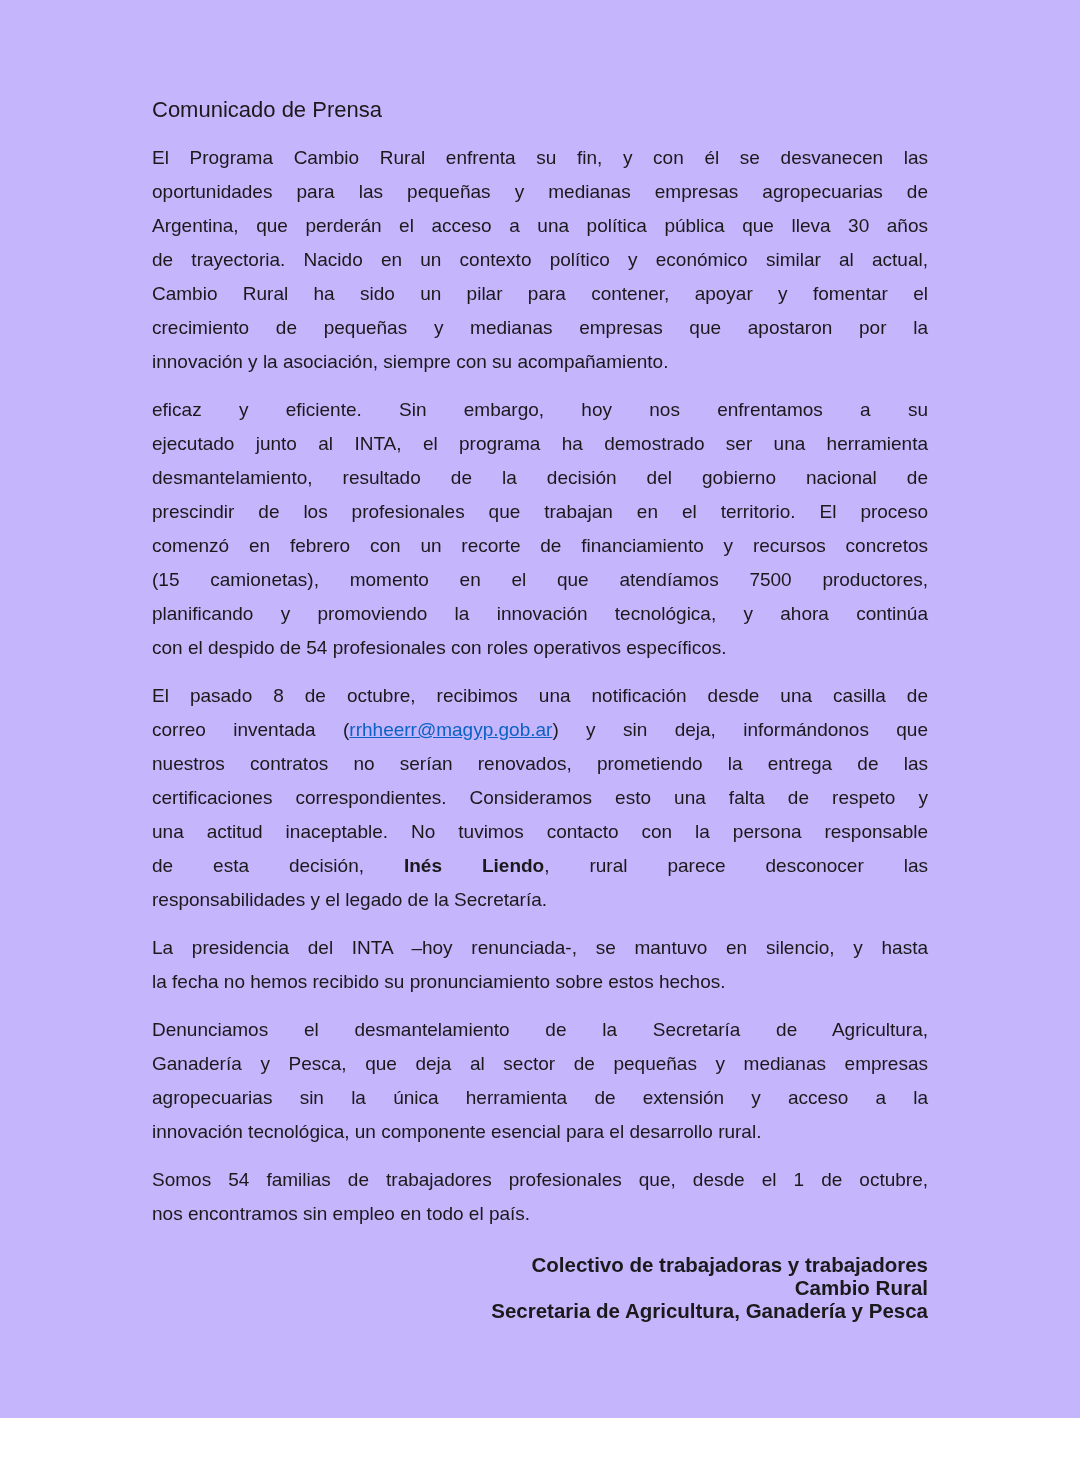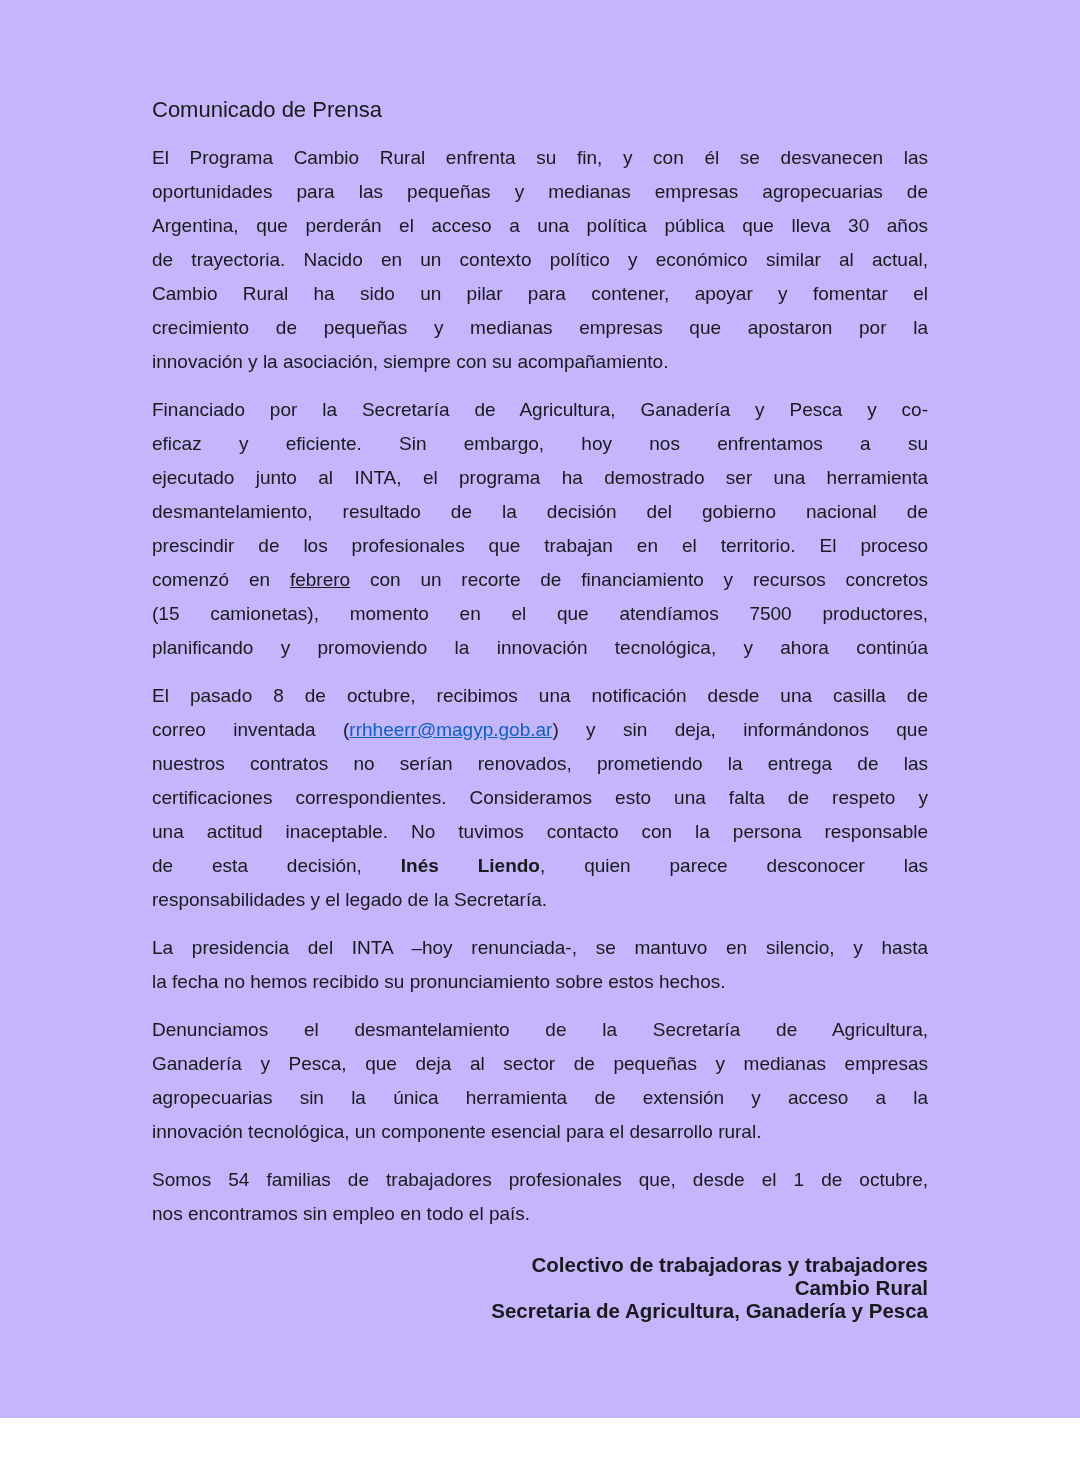--- a/index.html
+++ b/index.html
@@ -25,21 +25,21 @@
     margin: 0 0 14px 0;
   }
   .paragraph { margin: 4px 0 14px 0; font-size: 19px; }
   .line {
     line-height: 34px;
     text-align: justify;
     text-align-last: justify;
   }
   .line.last { text-align-last: left; }
   .bold { font-weight: bold; }
-  .underline { text-decoration: underline; }
+  .underline { }
   .link { color: #0b62c4; text-decoration: underline; cursor: pointer; }
   .signature {
     margin-top: 22px;
     text-align: right;
     font-weight: bold;
     font-size: 20.5px;
     line-height: 23px;
   }
 </style>
 </head>
@@ -53,36 +53,36 @@
         <div class="paragraph">
           <div class="line"><span>El Programa Cambio Rural enfrenta su fin, y con él se desvanecen las</span></div>
           <div class="line"><span>oportunidades para las pequeñas y medianas empresas agropecuarias de</span></div>
           <div class="line"><span>Argentina, que perderán el acceso a una política pública que lleva 30 años</span></div>
           <div class="line"><span>de trayectoria. Nacido en un contexto político y económico similar al actual,</span></div>
           <div class="line"><span>Cambio Rural ha sido un pilar para contener, apoyar y fomentar el</span></div>
           <div class="line"><span>crecimiento de pequeñas y medianas empresas que apostaron por la</span></div>
           <div class="line last"><span>innovación y la asociación, siempre con su acompañamiento.</span></div>
         </div>
         <div class="paragraph">
-          <div class="line"><span>Financiado por la Secretaría de Agricultura, Ganadería y Pesca y co-</span></div>
           <div class="line"><span>eficaz y eficiente. Sin embargo, hoy nos enfrentamos a su</span></div>
           <div class="line"><span>ejecutado junto al INTA, el programa ha demostrado ser una herramienta</span></div>
           <div class="line"><span>desmantelamiento, resultado de la decisión del gobierno nacional de</span></div>
           <div class="line"><span>prescindir de los profesionales que trabajan en el territorio. El proceso</span></div>
           <div class="line"><span>comenzó en </span><span class="underline">febrero</span><span> con un recorte de financiamiento y recursos concretos</span></div>
           <div class="line"><span>(15 camionetas), momento en el que atendíamos 7500 productores,</span></div>
           <div class="line"><span>planificando y promoviendo la innovación tecnológica, y ahora continúa</span></div>
+          <div class="line last"><span>con el despido de 54 profesionales con roles operativos específicos.</span></div>
         </div>
         <div class="paragraph">
           <div class="line"><span>El pasado 8 de octubre, recibimos una notificación desde una casilla de</span></div>
           <div class="line"><span>correo inventada (</span><span class="link">rrhheerr@magyp.gob.ar</span><span>) y sin deja, informándonos que</span></div>
           <div class="line"><span>nuestros contratos no serían renovados, prometiendo la entrega de las</span></div>
           <div class="line"><span>certificaciones correspondientes. Consideramos esto una falta de respeto y</span></div>
           <div class="line"><span>una actitud inaceptable. No tuvimos contacto con la persona responsable</span></div>
-          <div class="line"><span>de esta decisión, </span><span class="bold">Inés Liendo</span><span>, quien parece desconocer las</span></div>
+          <div class="line"><span>de esta decisión, </span><span class="bold">Inés Liendo</span><span>, rural parece desconocer las</span></div>
           <div class="line last"><span>responsabilidades y el legado de la Secretaría.</span></div>
         </div>
         <div class="paragraph">
           <div class="line"><span>La presidencia del INTA –hoy renunciada-, se mantuvo en silencio, y hasta</span></div>
           <div class="line last"><span>la fecha no hemos recibido su pronunciamiento sobre estos hechos.</span></div>
         </div>
         <div class="paragraph">
           <div class="line"><span>Denunciamos el desmantelamiento de la Secretaría de Agricultura,</span></div>
           <div class="line"><span>Ganadería y Pesca, que deja al sector de pequeñas y medianas empresas</span></div>
           <div class="line"><span>agropecuarias sin la única herramienta de extensión y acceso a la</span></div>

